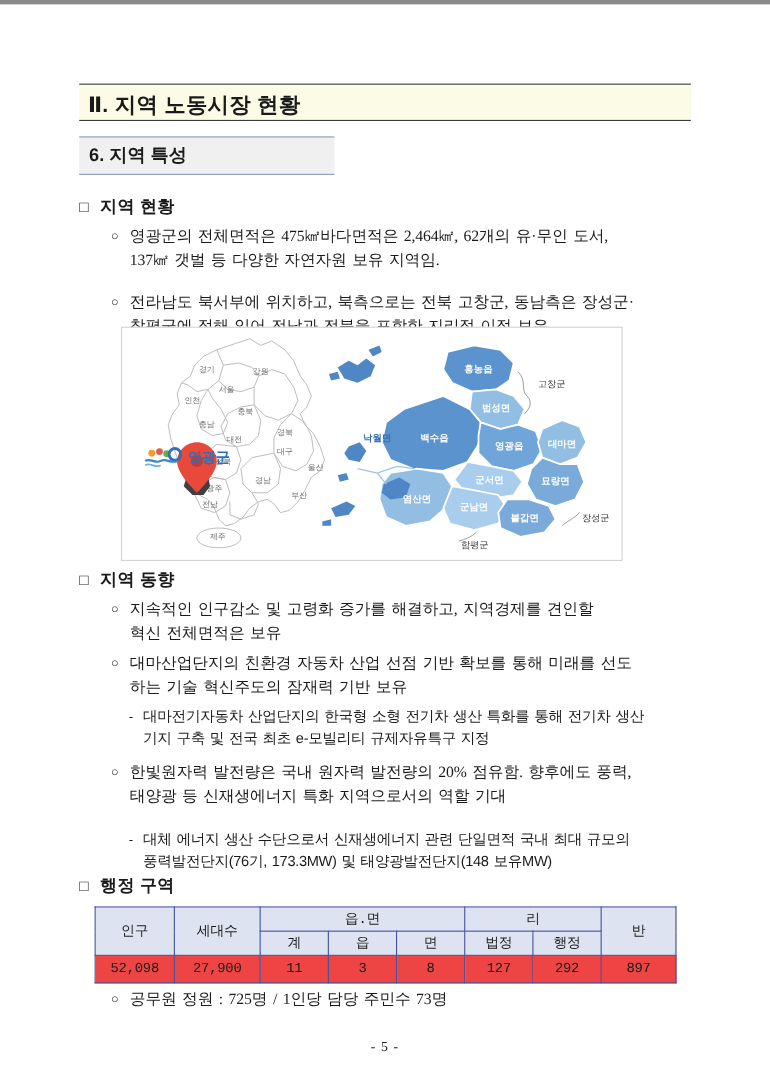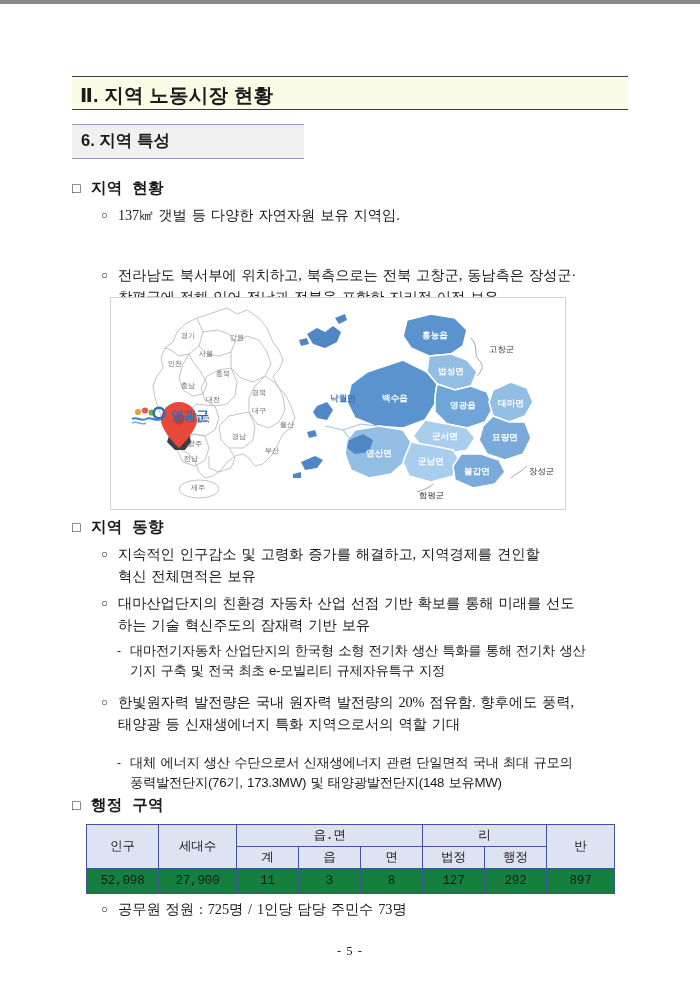--- a/index.html
+++ b/index.html
@@ -64,21 +64,21 @@
     font-weight: bold;
     font-family: "Liberation Sans", "DejaVu Sans", sans-serif;
     white-space: nowrap;
   }
 
   
   .sq-head {
     position: absolute;
     font-size: 15.5px;
     font-weight: bold;
-    font-family: Liberation Mono, monospace;
+    font-family: Liberation Sans, sans-serif;
     white-space: nowrap;
     letter-spacing: 0.3px;
   }
   .sq-head .mark {
     display: inline-block;
     width: 13px;
     margin-right: 6px;
     font-weight: normal;
     font-size: 14px;
   }
@@ -169,21 +169,21 @@
     padding: 0;
     height: 21px;
     color: #1a1a1a;
     font-weight: normal;
     letter-spacing: -0.2px;
   }
   .admin-table th {
     background: #dde3f1;
   }
   .admin-table td {
-    background: #15803d;
+    background: #ef4444;
     height: 24px;
     text-align: center;
   }
   .admin-table .outer { border-width: 1.4px; }
 
   
   .page-number {
     position: absolute;
     left: 0;
     top: 940px;
@@ -204,20 +204,21 @@
 
   <div class="section-band"></div>
   <div class="section-title">6. 지역 특성</div>
 
   <div class="sq-head" style="left:72px; top:174px;">
     <span class="mark">□</span><span>지역 현황</span>
   </div>
 
   <div class="o-item" style="left:118px; top:201px; width:500px;">
     <span class="mark">○</span>
+    <span class="body nowrapline">영광군의 전체면적은 475㎢바다면적은 2,464㎢, 62개의 유·무인 도서,</span>
     <span class="body nowrapline">137㎢ 갯벌 등 다양한 자연자원 보유 지역임.</span>
   </div>
 
   <div class="o-item" style="left:118px; top:261px; width:500px;">
     <span class="mark">○</span>
     <span class="body nowrapline">전라남도 북서부에 위치하고, 북측으로는 전북 고창군, 동남측은 장성군·</span>
     <span class="body nowrapline">창평군에 접해 있어 전남과 전북을 포함한 지리적 이점 보유.</span>
   </div>
 
   <div class="map-figure">

